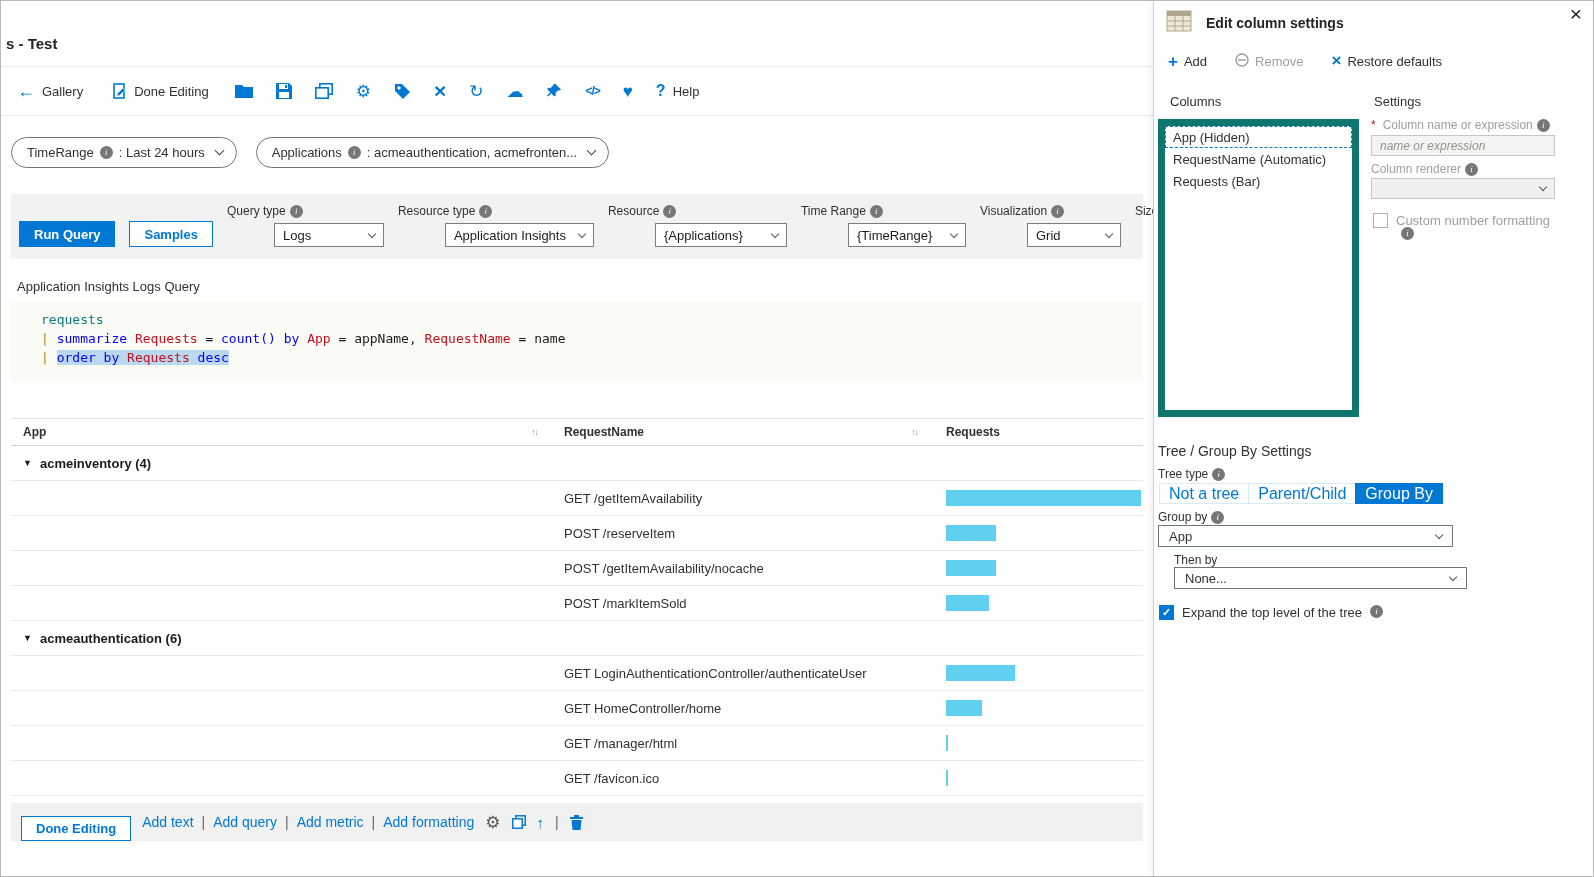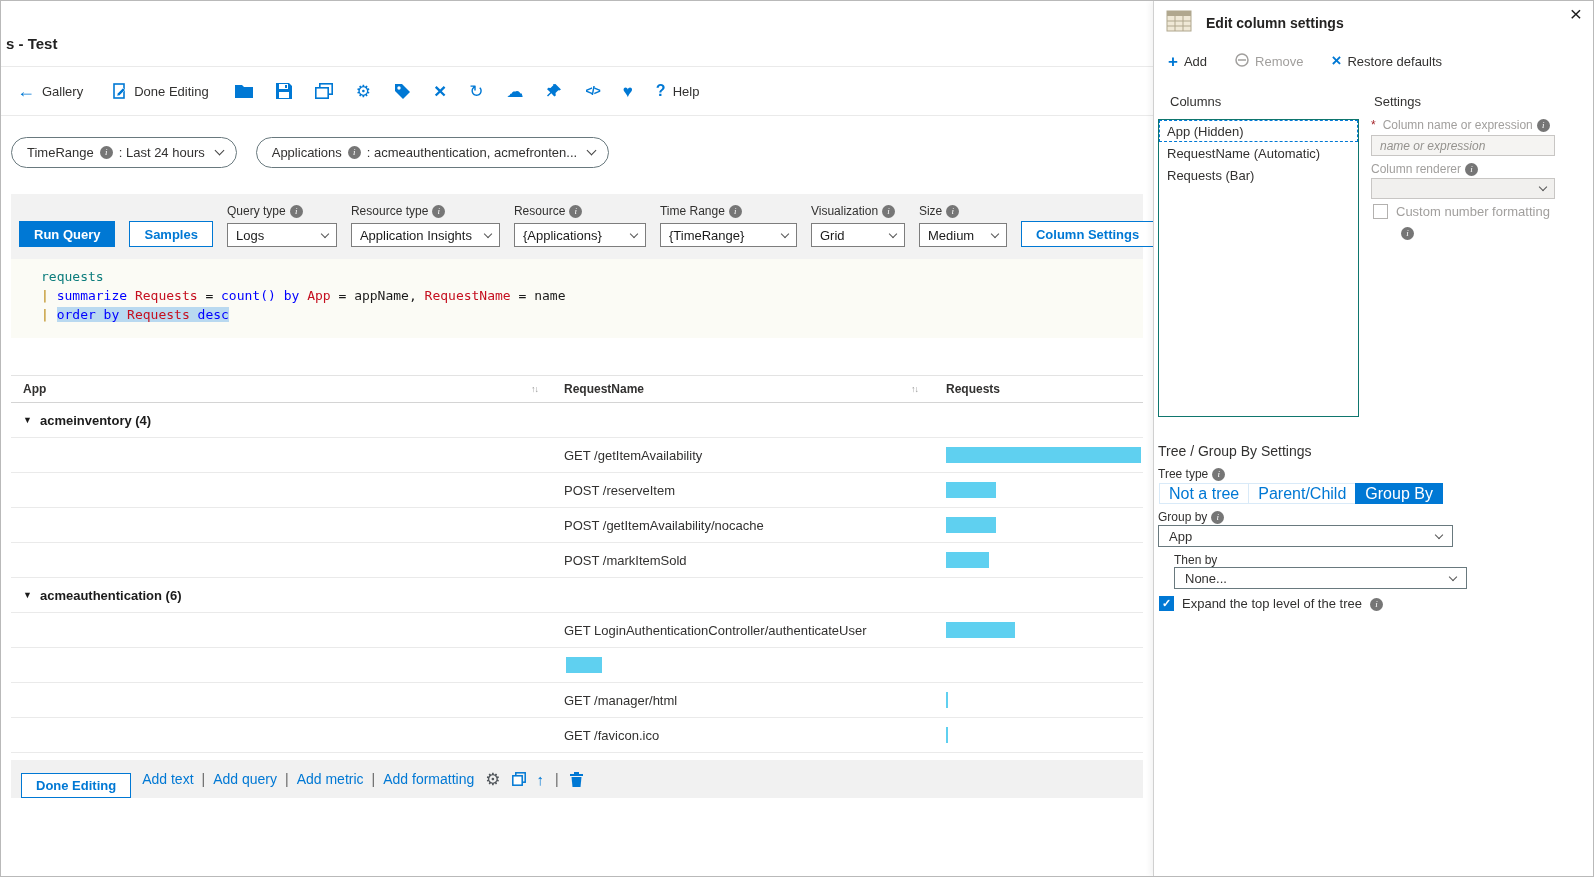--- a/index.html
+++ b/index.html
@@ -27,22 +27,22 @@
   .chev { width:7px; height:7px; border-right:1.5px solid #444; border-bottom:1.5px solid #444; transform:rotate(45deg); display:inline-block; margin-top:-4px; margin-left:5px; flex:none; }
   .info { width:13px; height:13px; min-width:13px; border-radius:50%; background:#767676; color:#fff; font-size:9px; font-style:italic; font-family:"Liberation Serif", serif; display:inline-flex; align-items:center; justify-content:center; line-height:1; }
 
   .qwidget { margin:26px 10px 0 10px; }
   .qtoolbar { background:#f2f2f2; display:flex; align-items:flex-end; padding:10px 8px 12px 8px; gap:14px; }
   .btn { height:26px; display:inline-flex; align-items:center; padding:0 14px; font-size:13px; font-weight:bold; cursor:pointer; white-space:nowrap;margin-top:12px; }
   .btn-primary { background:#0078d4; border:1px solid #0078d4; color:#fff; }
   .btn-outline { background:#fff; border:1px solid #0078d4; color:#0078d4; }
   .field { display:flex; flex-direction:column; gap:5px; }
   .field-label { display:flex; align-items:center; gap:4px; font-size:12px; color:#323130; }
-  .selectbox { background:#fff; border:1px solid #7d7d7d; height:24px; display:flex; align-items:center; justify-content:space-between; padding:0 8px; font-size:13px; color:#1b1b1b; cursor:pointer; white-space:nowrap; overflow:hidden; }
-  .w110{width:110px}.w149{width:149px}.w132{width:132px}.w118{width:137px}.w94{width:94px}.w88{width:88px}
+  .selectbox { background:#fff; border:1px solid #7d7d7d; height:24px; display:flex; align-items:center; justify-content:space-between; padding:0 8px; font-size:13px; color:#1b1b1b; cursor:pointer; white-space:nowrap; overflow:hidden;margin-left:47px; }
+  .w110{width:110px}.w149{width:149px}.w132{width:132px}.w118{width:118px}.w94{width:94px}.w88{width:88px}
   .colsettings { margin-left:auto; }
 
   .qlabel { padding:20px 0 8px 6px; font-size:13px; color:#323130; }
   .code { background:#fbfbf5; padding:8px 0 14px 30px; font-family:"DejaVu Sans Mono","Liberation Mono",monospace; font-size:13px; line-height:19px; color:#1b1b1b; }
   .tok-kw{color:#0000ff}
   .tok-col{color:#c50f1f}
   .tok-fn{color:#0b7c7c}
   .tok-pipe{color:#b8860b}
   .tok-plain{color:#1b1b1b}
   .tok-op{color:#1b1b1b}
@@ -75,32 +75,32 @@
   .panel-title { font-size:14px; font-weight:bold; color:#252423; }
   .panel-actions { position:absolute; left:14px; top:52px; display:flex; align-items:center; gap:28px; font-size:13px; }
   .paction { display:flex; align-items:center; gap:6px; cursor:pointer; color:#323130; }
   .paction .plus { color:#0078d4; font-size:17px; font-weight:bold; line-height:1; }
   .paction .bluex { color:#0078d4; font-size:17px; font-weight:bold; line-height:1; margin-top:-2px; }
   .paction.disabled { color:#a19f9d; cursor:default; }
 
   .plabel { position:absolute; font-size:13px; color:#323130; }
   .plabel12 { position:absolute; font-size:12px; color:#323130; display:flex; align-items:center; gap:4px; }
   .gray { color:#a19f9d; }
-  .columns-list { position:absolute; left:4px; top:118px; width:201px; height:298px; border:1px solid #0f766e; background:#fff; overflow:hidden; }
+  .columns-list { position:absolute; left:4px; top:118px; width:201px; height:298px; border:7px solid #0f766e; background:#fff; overflow:hidden; }
   .lb-item { padding:4px 8px 3px 8px; font-size:13px; color:#323130; cursor:pointer; }
   .lb-item.selected { outline:1px dashed #0078d4; outline-offset:-1px; }
 
   .req-star { color:#a4262c; margin-right:3px; }
   .name-input { position:absolute; left:217px; top:134px; width:184px; height:21px; border:1px solid #c8c6c4; background:#f5f4f2; font-size:12px; font-style:italic; color:#94928e; padding:0 8px; font-family:"Liberation Sans", sans-serif; }
   .name-input::placeholder { color:#94928e; font-style:italic; }
   .dselect { position:absolute; height:21px; border:1px solid #c8c6c4; background:#f1f0ee; display:flex; align-items:center; justify-content:space-between; padding:0 8px; font-size:12px; color:#605e5c; cursor:default; }
   .pselect { position:absolute; height:22px; border:1px solid #69797e; background:#fff; display:flex; align-items:center; justify-content:space-between; padding:0 10px; font-size:13px; color:#323130; cursor:pointer; }
   .cbx { width:15px; height:15px; border:1px solid #b3b1af; background:#fff; display:inline-flex; align-items:center; justify-content:center; flex:none; }
   .cbx.checked { background:#0078d4; border-color:#0078d4; color:#fff; font-size:11px; font-weight:bold; }
-  .cbrow { position:absolute; display:flex; align-items:flex-end; gap:8px; font-size:13px; cursor:pointer; }
+  .cbrow { position:absolute; display:flex; align-items:flex-start; gap:8px; font-size:13px; cursor:pointer;margin-top:9px; }
 
   .tree-heading { position:absolute; left:4px; top:442px; font-size:14px; color:#323130; }
   .segwrap { position:absolute; left:5px; top:482px; display:flex; }
   .seg { height:21px; display:inline-flex; align-items:center; padding:0 9px; font-size:16px; background:#fff; color:#0078d4; border:1px solid #d9eaf8; border-right:none; cursor:pointer; white-space:nowrap; }
   .seg:last-child { border-right:1px solid #0078d4; }
   .seg-sel { background:#0078d4; color:#fff; border-color:#0078d4; }
   .chev-sm { width:6px; height:6px; border-right:1.4px solid #555; border-bottom:1.4px solid #555; transform:rotate(45deg); margin-top:-3px; flex:none; }
 </style>
 </head>
 <body>
@@ -253,20 +253,21 @@
           </div>
           <div class="selectbox w88">
             <span>Medium</span>
               <span class="chev-sm"></span>
           </div>
         </div>
 
         <div class="btn btn-outline colsettings">Column Settings</div>
       </div>
 
+      <div class="qlabel">Application Insights Logs Query</div>
       <div class="code">
           <div class="code-line"><span class="tok-fn">requests</span></div>
           <div class="code-line"><span class="tok-pipe">| </span><span class="tok-kw">summarize </span><span class="tok-col">Requests </span><span class="tok-op">= </span><span class="tok-kw">count()</span><span class="tok-kw"> by </span><span class="tok-col">App </span><span class="tok-op">= </span><span class="tok-plain">appName</span><span class="tok-plain">, </span><span class="tok-col">RequestName </span><span class="tok-op">= </span><span class="tok-plain">name</span></div>
           <div class="code-line"><span class="tok-pipe">| </span><span class="tok-kw tok-hl">order by </span><span class="tok-col tok-hl">Requests </span><span class="tok-kw tok-hl">desc</span></div>
         </div>
     </div>
 
     <div class="grid">
       <div class="ghead">
         <div class="col-app h">
@@ -328,20 +329,21 @@
           </div>
           <div class="grow">
             <div class="col-app"></div>
             <div class="col-req">GET LoginAuthenticationController/authenticateUser</div>
             <div class="col-bar">
               <div class="bar" style="width: 69px;"></div>
             </div>
           </div>
           <div class="grow">
             <div class="col-app"></div>
+            <div class="col-req">GET HomeController/home</div>
             <div class="col-bar">
               <div class="bar" style="width: 36px;"></div>
             </div>
           </div>
           <div class="grow">
             <div class="col-app"></div>
             <div class="col-req">GET /manager/html</div>
             <div class="col-bar">
               <div class="bar" style="width: 2px;"></div>
             </div>

